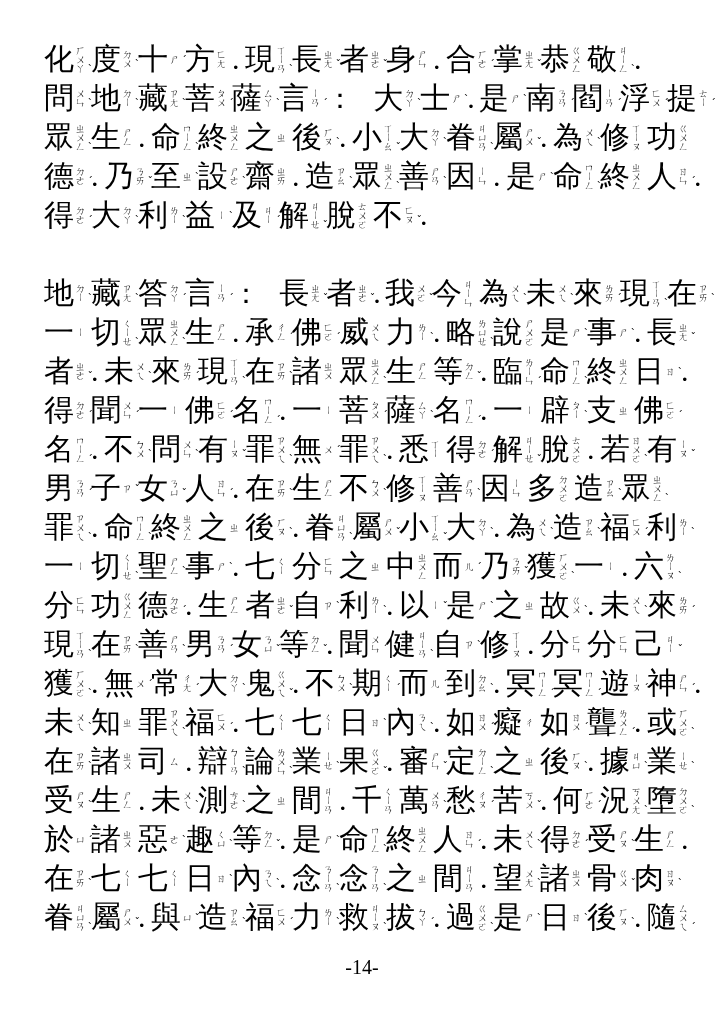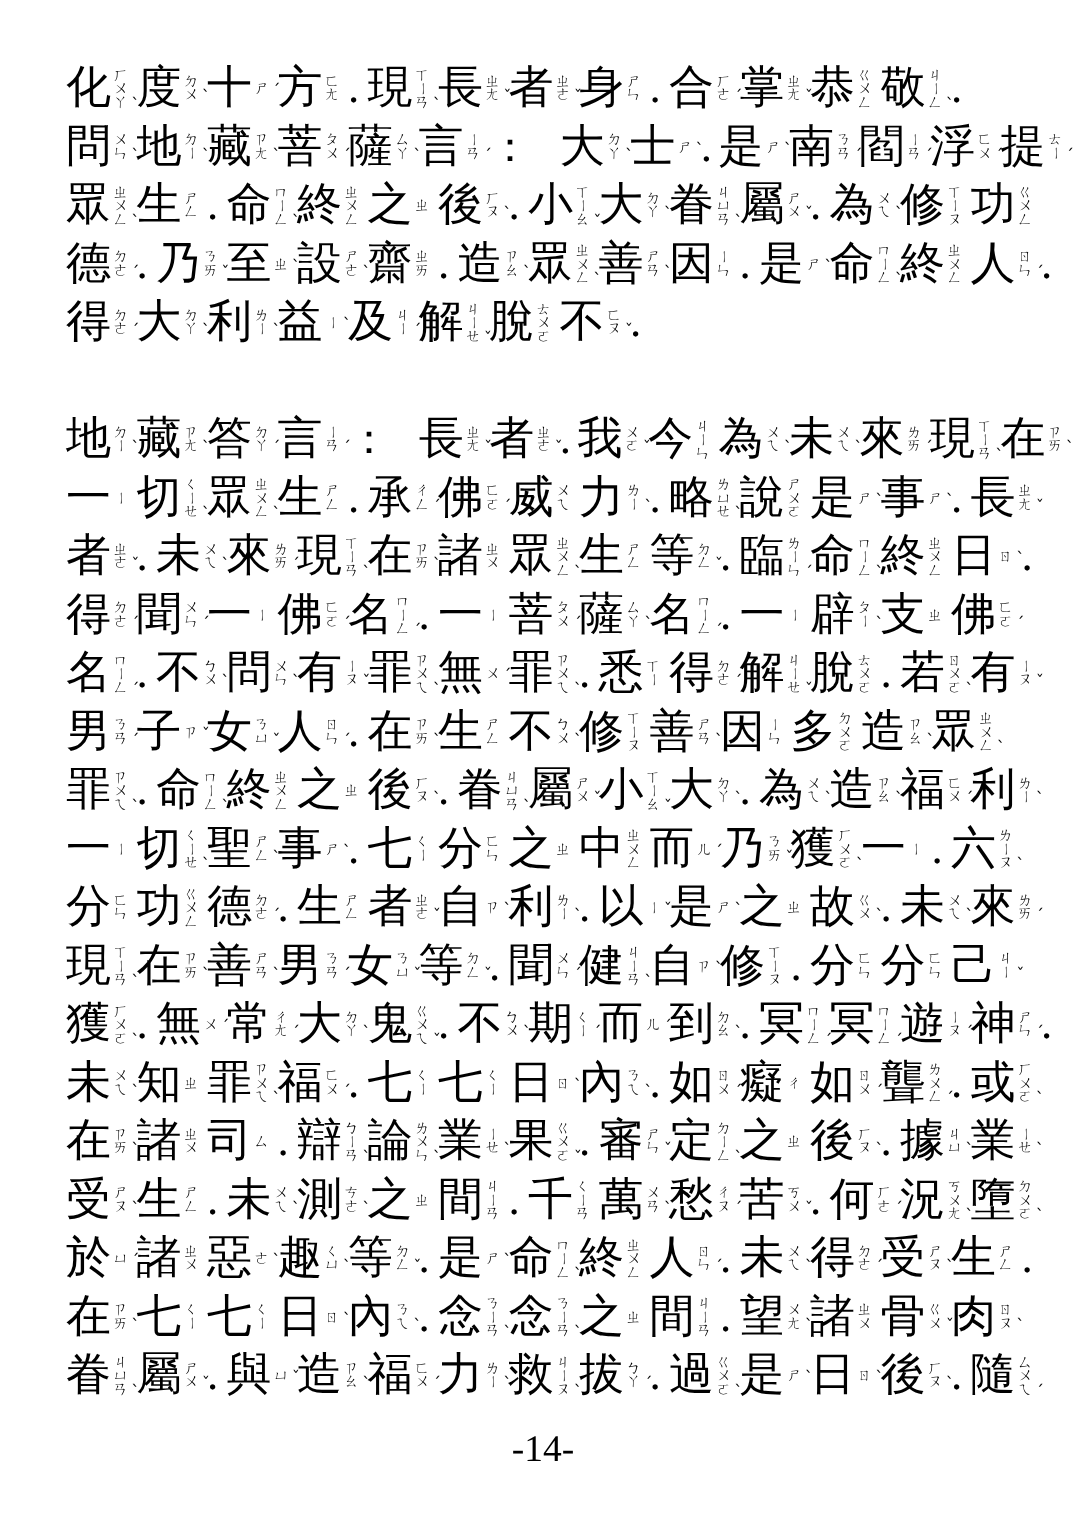--- a/index.html
+++ b/index.html
@@ -28,21 +28,21 @@
     position:absolute; right:-7px; bottom:-2px;
     font-size:11px; line-height:10px;
     font-family:"DejaVu Sans",sans-serif;
   }
   .period { font-size:30px; width:13px; line-height:34px; }
   .colon { font-size:28px; width:52px; line-height:34px; text-align:left; }
   .footer {
     position:absolute; top:952px; left:0; right:0;
     text-align:center;
   }
-  .footer span { font-size:25px; line-height:30px; }
+  .footer span { font-size:20px; line-height:30px; }
 </style>
 </head>
 <body>
 
 <div class="page">
   <main id="paragraphs">
       <div class="paragraph">
         <div class="line">
           <span class="unit">
             <span class="hanzi">化</span>

